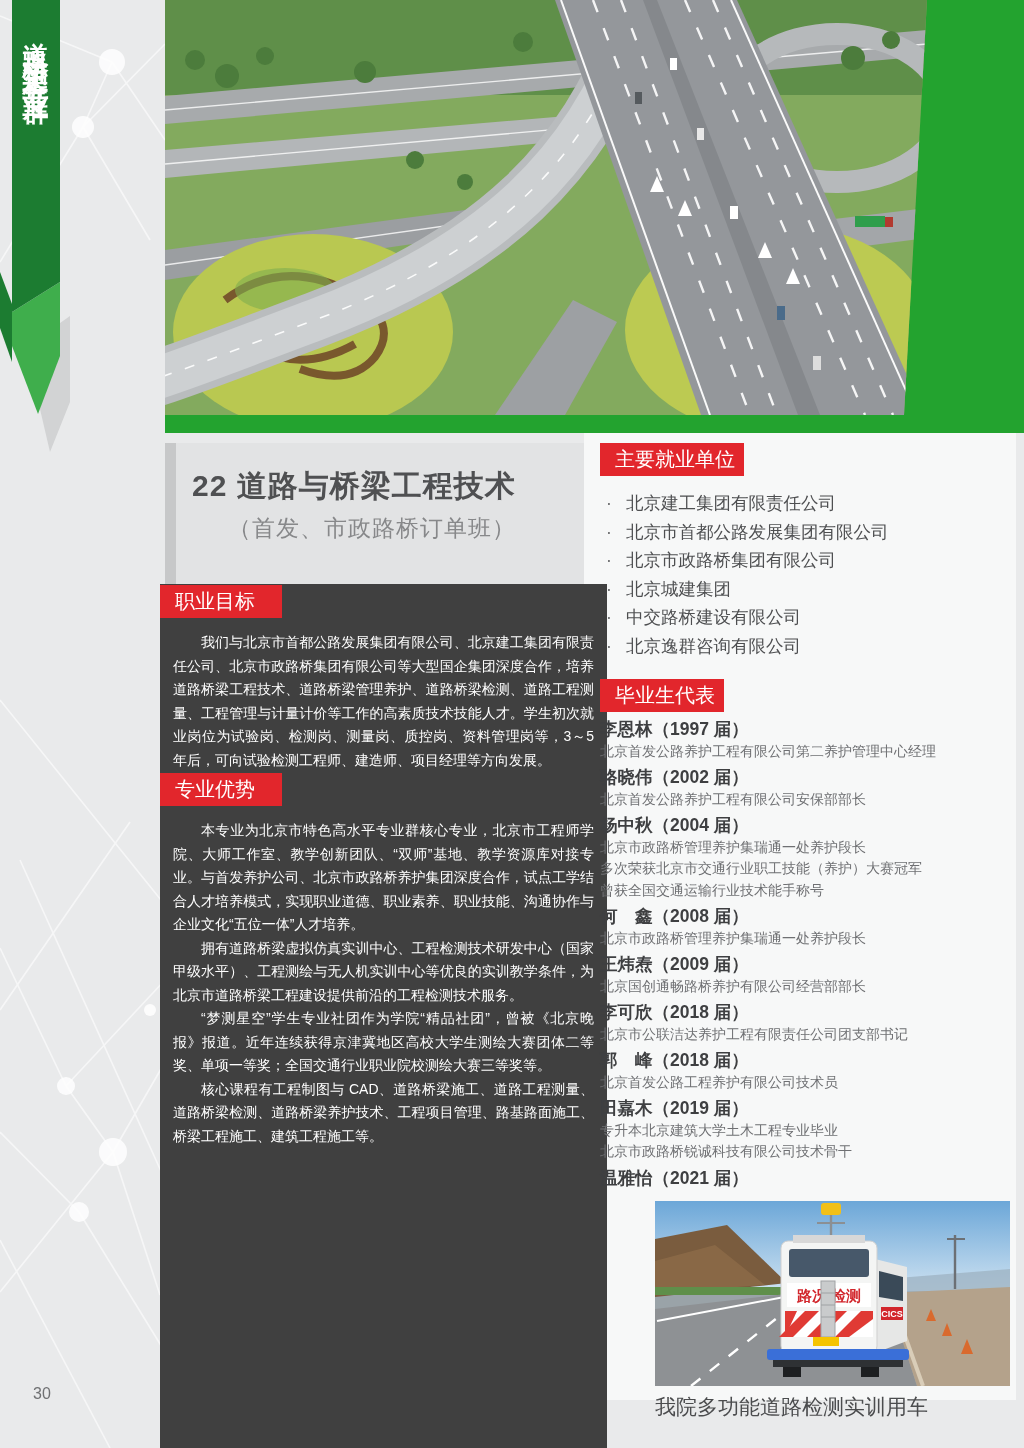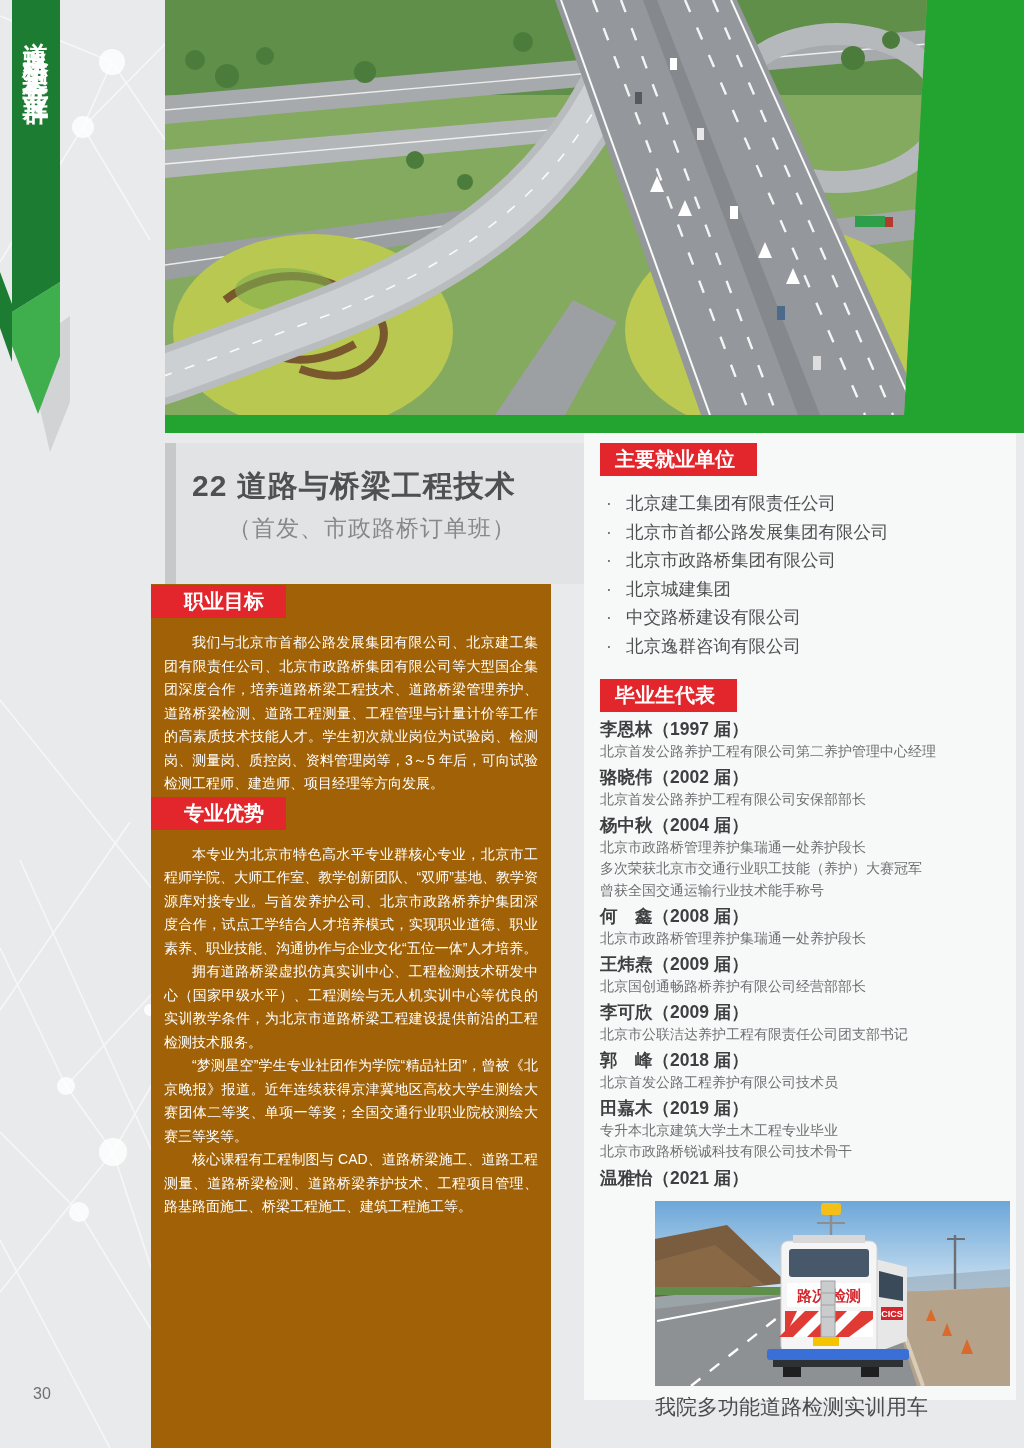--- a/index.html
+++ b/index.html
@@ -24,23 +24,23 @@
   #title-strip{left:165px;top:443px;width:11px;height:141px;background:#c7c8c9;}
   #title-box{left:176px;top:443px;width:408px;height:141px;background:#e2e3e4;}
   #title-box h1{margin:26px 0 0 16px;font-size:30px;line-height:34px;font-weight:bold;
                 color:#4f5052;letter-spacing:1px;}
   #title-box .subtitle{margin:10px 0 0 52px;font-size:23px;color:#87888a;letter-spacing:1px;}
 
   
   #sheet{left:584px;top:433px;width:432px;height:967px;background:#f7f8f8;}
 
   
-  #green-panel{left:151px;top:584px;width:400px;height:864px;background:#a16207;}
-  .sec-label{display:inline-block;background:#e2262c;color:#ffffff;font-weight:bold;
-             font-size:20px;line-height:23px;padding:5px 22px 5px 15px;min-width:98px;text-align:right;}
+  #green-panel{left:160px;top:584px;width:447px;height:864px;background:#404040;}
+  .sec-label{display:inline-block;background:#e2262c;color:#ffffff;font-weight:normal;
+             font-size:20px;line-height:23px;padding:5px 9px 5px 15px;min-width:98px;}
   #green-panel .sec-label{margin:1px 0 0 0;}
   .g-par{margin:0;padding:13px 13px 0 13px;color:#ffffff;font-size:14px;line-height:23.5px;
          text-align:justify;text-indent:2em;}
   .g-par.cont{padding-top:0;}
   #adv-label{margin-top:27px;}
 
   
   #right-col{left:600px;top:443px;width:406px;}
   .emp-list{list-style:none;margin:13px 0 0 0;padding:0 0 0 6px;}
   .emp-list li{display:flex;align-items:flex-start;font-size:17.5px;line-height:28.5px;color:#4e4f51;}
@@ -256,21 +256,21 @@
       </div>
       <div class="grad">
         <div class="grad-name">何　鑫（2008 届）</div>
         <div class="grad-line">北京市政路桥管理养护集瑞通一处养护段长</div>
       </div>
       <div class="grad">
         <div class="grad-name">王炜焘（2009 届）</div>
         <div class="grad-line">北京国创通畅路桥养护有限公司经营部部长</div>
       </div>
       <div class="grad">
-        <div class="grad-name">李可欣（2009 届）</div>
+        <div class="grad-name">李可欣（2018 届）</div>
         <div class="grad-line">北京市公联洁达养护工程有限责任公司团支部书记</div>
       </div>
       <div class="grad">
         <div class="grad-name">郭　峰（2018 届）</div>
         <div class="grad-line">北京首发公路工程养护有限公司技术员</div>
       </div>
       <div class="grad">
         <div class="grad-name">田嘉木（2019 届）</div>
         <div class="grad-line">专升本北京建筑大学土木工程专业毕业</div>
         <div class="grad-line">北京市政路桥锐诚科技有限公司技术骨干</div>

